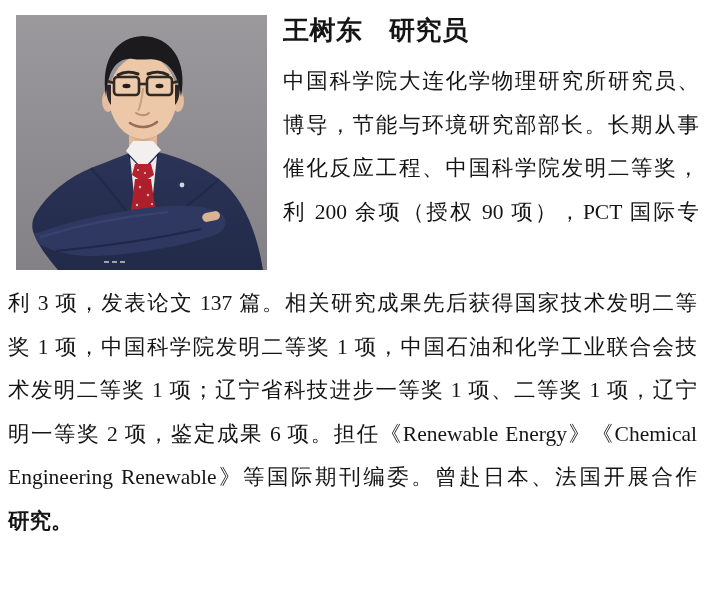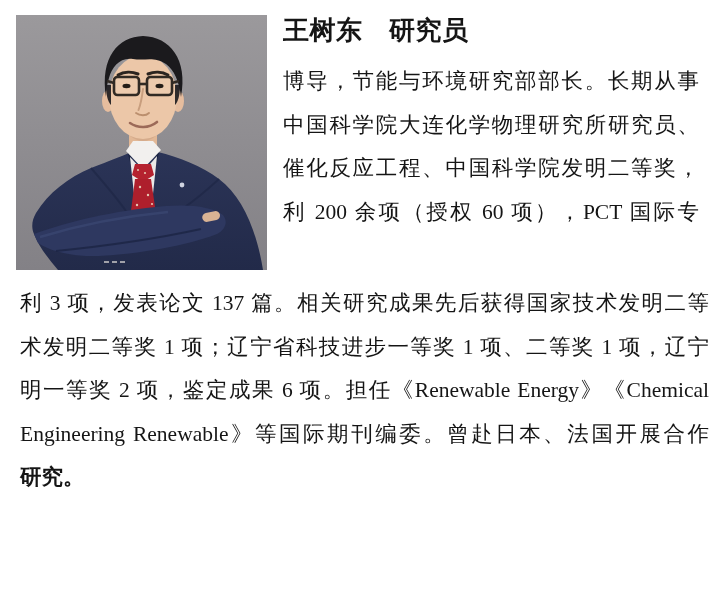--- a/index.html
+++ b/index.html
@@ -33,21 +33,21 @@
     letter-spacing: 0.5px;
   }
   .side-lines {
     position: absolute;
     left: 283px;
     top: 60px;
     width: 416px;
   }
   .full-lines {
     position: absolute;
-    left: 20px;
+    left: 8px;
     top: 282px;
     width: 689px;
   }
   .tl {
     font-size: 21.5px;
     line-height: 43.6px;
     height: 43.6px;
     text-align: justify;
     text-align-last: justify;
     white-space: normal;
@@ -155,27 +155,28 @@
         <path d="M 120 98 C 124 101 130 101 133 98" stroke="#bb8f6e" stroke-width="1.8" fill="none" stroke-linecap="round"></path>
 
         <path d="M 114 108 C 122 113.5 133 113.5 141 107" stroke="#9c6a58" stroke-width="2.6" fill="none" stroke-linecap="round"></path>
       </g>
     </svg>
   </div>
 
   <h1 class="title">王树东　研究员</h1>
 
   <div class="side-lines">
+      <div class="tl">中国科学院大连化学物理研究所研究员、</div>
       <div class="tl">博导，节能与环境研究部部长。长期从事</div>
-      <div class="tl">中国科学院大连化学物理研究所研究员、</div>
       <div class="tl">催化反应工程、中国科学院发明二等奖，</div>
-      <div class="tl">利 200 余项（授权 60 项），PCT 国际专</div>
+      <div class="tl">利 200 余项（授权 90 项），PCT 国际专</div>
     </div>
 
   <div class="full-lines">
       <div class="tl">利 3 项，发表论文 137 篇。相关研究成果先后获得国家技术发明二等</div>
+      <div class="tl">奖 1 项，中国科学院发明二等奖 1 项，中国石油和化学工业联合会技</div>
       <div class="tl">术发明二等奖 1 项；辽宁省科技进步一等奖 1 项、二等奖 1 项，辽宁</div>
       <div class="tl">明一等奖 2 项，鉴定成果 6 项。担任《Renewable Energy》《Chemical</div>
       <div class="tl">Engineering Renewable》等国际期刊编委。曾赴日本、法国开展合作</div>
       <div class="tl">研究。</div>
     </div>
 
 </div>
 
 </body></html>

